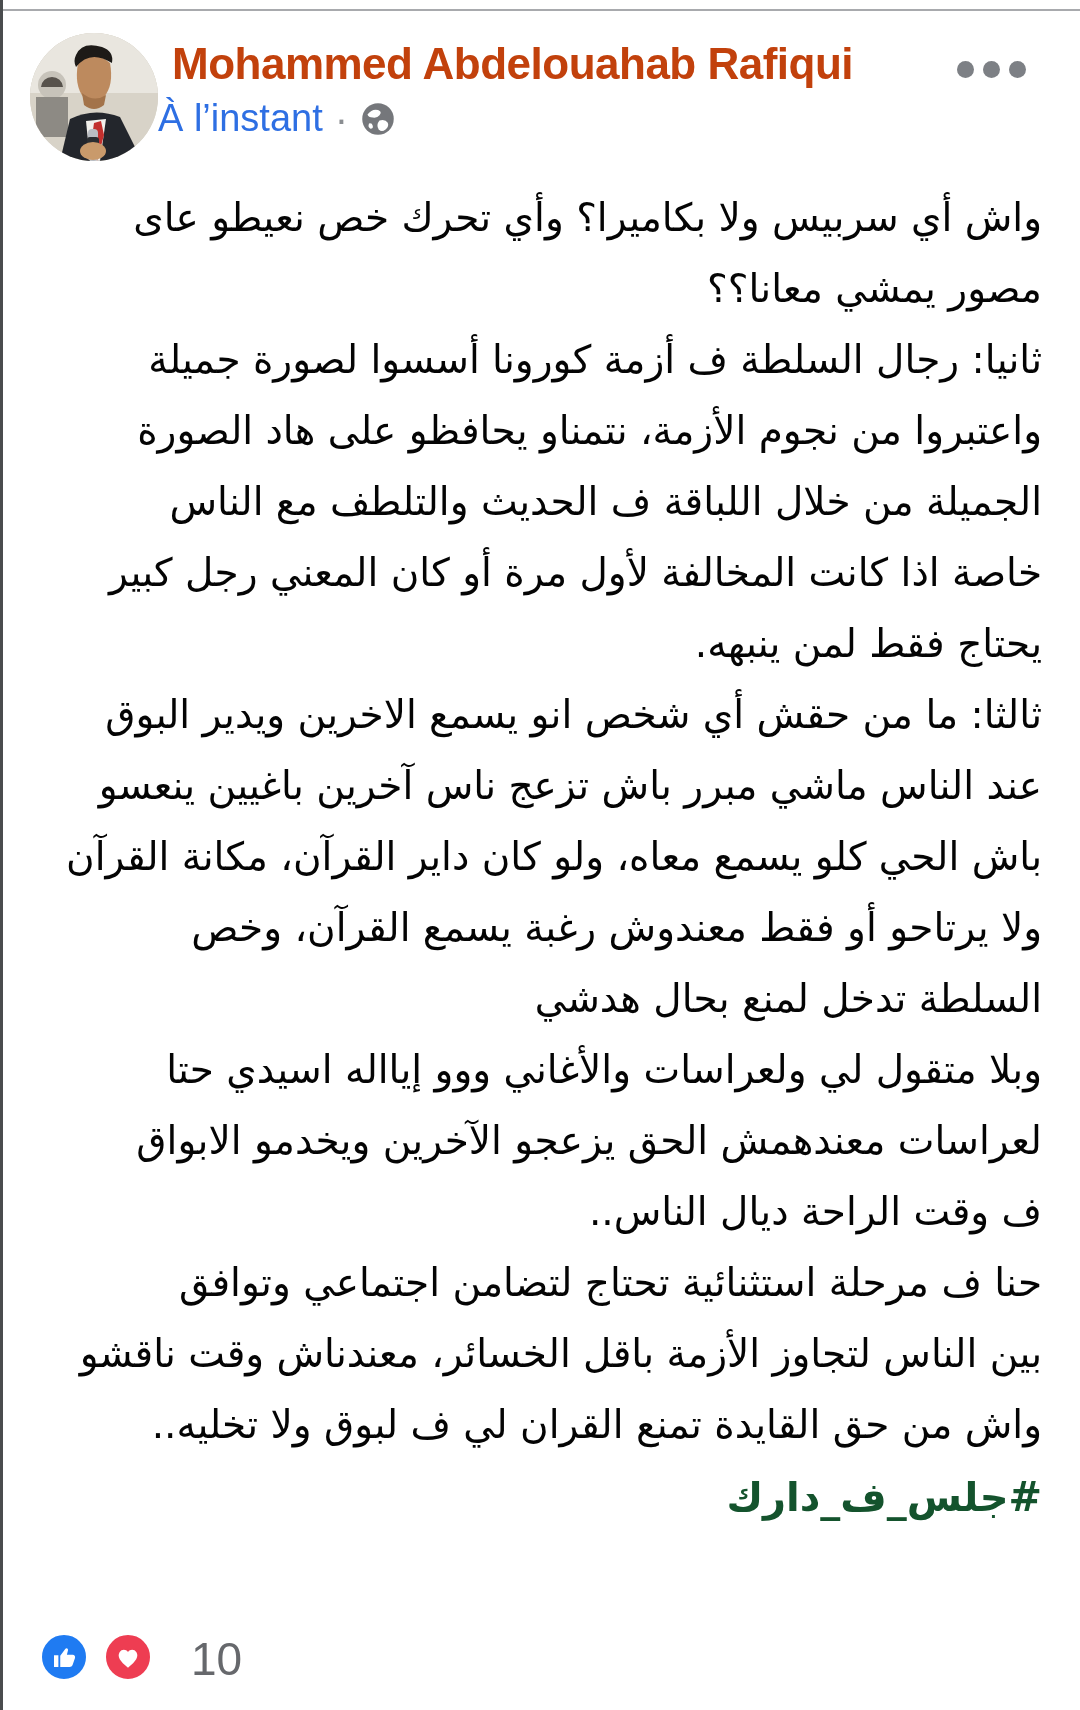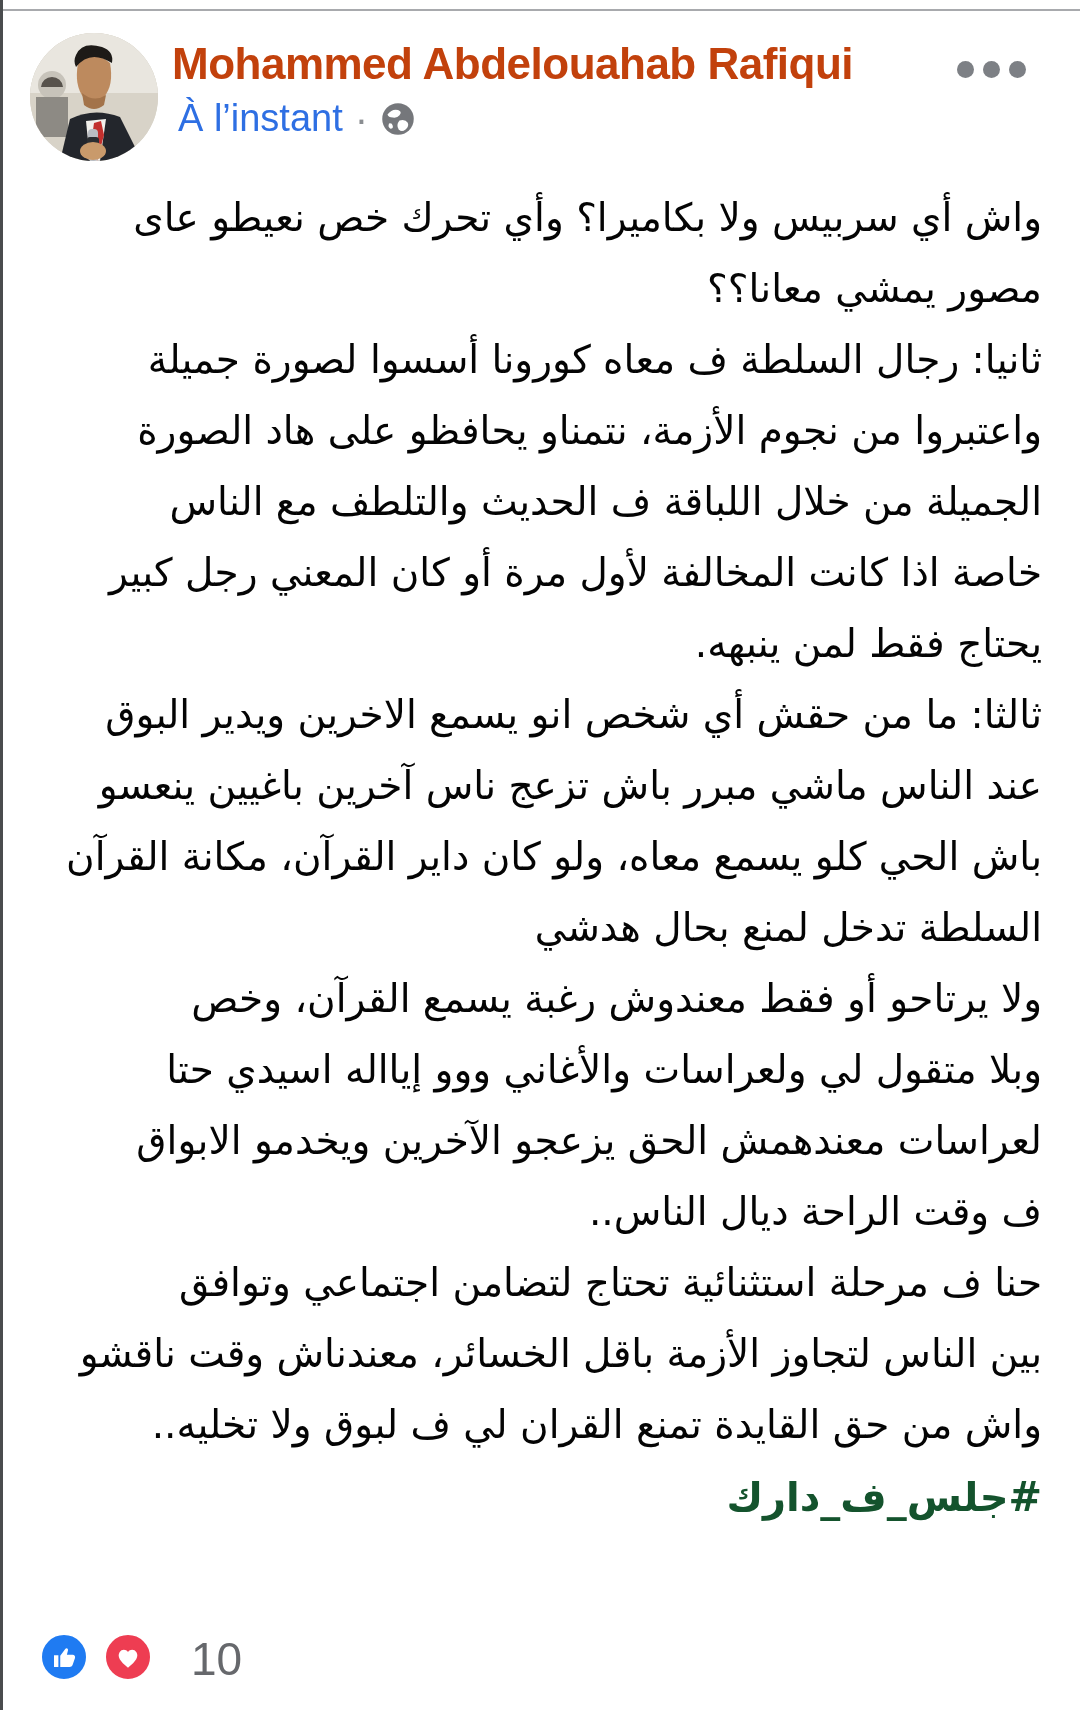--- a/index.html
+++ b/index.html
@@ -19,21 +19,21 @@
     position:absolute; left:0; top:0; width:128px; height:128px;
     border-radius:50%; overflow:hidden; background:#d6d1c6;
   }
   .avatar svg { display:block; width:128px; height:128px; }
   .name {
     position:absolute; left:142px; top:6px;
     font-size:44px; font-weight:700; color:#c2410c; letter-spacing:-0.5px;
     white-space:nowrap;
   }
   .meta {
-    position:absolute; left:148px; top:64px;
+    position:absolute; left:128px; top:64px;
     display:flex; align-items:center; gap:12px;
   }
   .timestamp { font-size:38px; color:#2e6fe3; }
   .meta-dot { font-size:40px; color:#8a8d91; line-height:1; }
   .globe { width:36px; height:36px; }
   .dots-menu {
     position:absolute; right:18px; top:22px;
     display:flex; gap:9px; padding:6px; cursor:pointer;
   }
   .dots-menu i {
@@ -117,30 +117,30 @@
     <i></i>
     <i></i>
     <i></i>
   </div>
 </div>
 
 <div class="post-text">
   <div>
       <div class="post-line">واش أي سربيس ولا بكاميرا؟ وأي تحرك خص نعيطو عاى</div>
       <div class="post-line">مصور يمشي معانا؟؟</div>
-      <div class="post-line">ثانيا: رجال السلطة ف معاه كورونا أسسوا لصورة جميلة</div>
+      <div class="post-line">ثانيا: رجال السلطة ف أزمة كورونا أسسوا لصورة جميلة</div>
       <div class="post-line">واعتبروا من نجوم الأزمة، نتمناو يحافظو على هاد الصورة</div>
       <div class="post-line">الجميلة من خلال اللباقة ف الحديث والتلطف مع الناس</div>
       <div class="post-line">خاصة اذا كانت المخالفة لأول مرة أو كان المعني رجل كبير</div>
       <div class="post-line">يحتاج فقط لمن ينبهه.</div>
       <div class="post-line">ثالثا: ما من حقش أي شخص انو يسمع الاخرين ويدير البوق</div>
       <div class="post-line">عند الناس ماشي مبرر باش تزعج ناس آخرين باغيين ينعسو</div>
       <div class="post-line">باش الحي كلو يسمع معاه، ولو كان داير القرآن، مكانة القرآن</div>
+      <div class="post-line">ولا يرتاحو أو فقط معندوش رغبة يسمع القرآن، وخص</div>
       <div class="post-line">السلطة تدخل لمنع بحال هدشي</div>
-      <div class="post-line">ولا يرتاحو أو فقط معندوش رغبة يسمع القرآن، وخص</div>
       <div class="post-line">وبلا متقول لي ولعراسات والأغاني ووو إيااله اسيدي حتا</div>
       <div class="post-line">لعراسات معندهمش الحق يزعجو الآخرين ويخدمو الابواق</div>
       <div class="post-line">ف وقت الراحة ديال الناس..</div>
       <div class="post-line">حنا ف مرحلة استثنائية تحتاج لتضامن اجتماعي وتوافق</div>
       <div class="post-line">بين الناس لتجاوز الأزمة باقل الخسائر، معندناش وقت ناقشو</div>
       <div class="post-line">واش من حق القايدة تمنع القران لي ف لبوق ولا تخليه..</div>
     </div>
   <div class="hashtag">#جلس_ف_دارك</div>
 </div>
 

